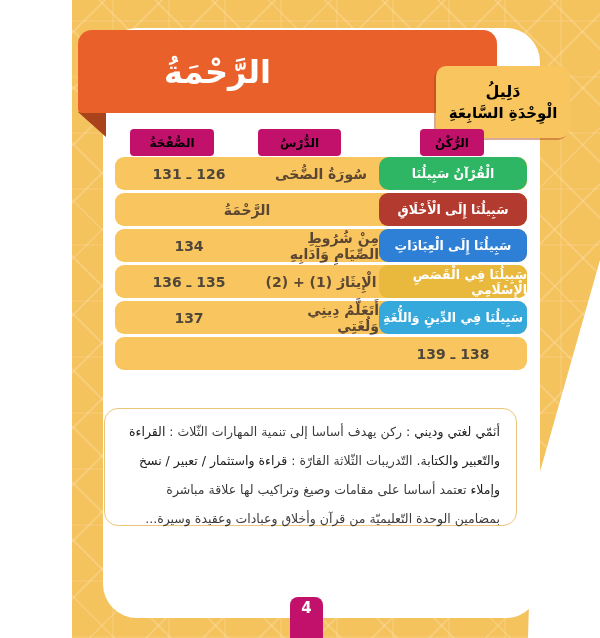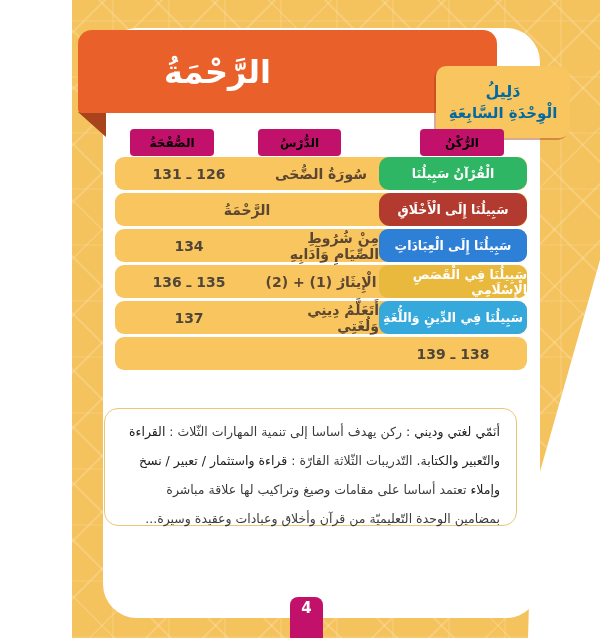--- a/index.html
+++ b/index.html
@@ -34,36 +34,36 @@
   }
   .unit-title {
     position:absolute; left:10px; right:150px; top:0; height:83px;
     display:flex; align-items:center; justify-content:center;
     color:#ffffff; font-size:32px; font-weight:bold; direction:rtl;
   }
   .guide-box {
     position:absolute; left:358px; top:36px; width:134px; height:72px;
     background:#f8c55f; border-radius:10px;
     display:flex; flex-direction:column; align-items:center; justify-content:center;
-    gap:3px; direction:rtl; color:#0369a1; font-weight:bold;
+    gap:3px; direction:rtl; color:#000000; font-weight:bold;
     box-shadow:-2px 2px 0 rgba(168,67,28,0.45);
   }
   .guide-box .l1 { font-size:16px; }
   .guide-box .l2 { font-size:15px; }
 
   
   .hdr {
     position:absolute; top:129px; height:27px;
     background:#c2116b; color:#000000; border-radius:4px;
     display:flex; align-items:center; justify-content:center;
     font-size:12px; font-weight:bold; direction:rtl;
   }
   .hdr-safha { left:130px; width:84px; }
   .hdr-dars  { left:258px; width:83px; }
-  .hdr-rokn  { left:420px; width:84px; }
+  .hdr-rokn  { left:420px; width:64px; }
 
   
   .rows { position:absolute; left:115px; top:157px; width:412px;
           display:flex; flex-direction:column; gap:3px; }
   .row  { height:33px; background:#f8c55f; border-radius:9px;
           display:flex; direction:rtl; align-items:stretch; }
   .badge{ width:148px; border-radius:9px; color:#ffffff;
           display:flex; align-items:center; justify-content:center;
           font-size:12.5px; font-weight:bold; direction:rtl; }
   .lesson{ flex:1; display:flex; align-items:center; justify-content:center;
@@ -109,21 +109,21 @@
   <div class="hdr hdr-dars">الدُّرْسُ</div>
   <div class="hdr hdr-rokn">الرُّكْنُ</div>
 
   <div class="rows">
     <div class="row">
       <div class="badge" style="background-color: rgb(47, 182, 101); border-radius: 10px;">الْقُرْآنُ سَبِيلُنَا</div>
       <div class="lesson">سُورَةُ الضُّحَى</div>
       <div class="pages">126 ـ 131</div>
     </div>
     <div class="row">
-      <div class="badge" style="background-color: rgb(178, 58, 46); border-radius: 11px;">سَبِيلُنَا إِلَى الْأَخْلَاقِ</div>
+      <div class="badge" style="background-color: rgb(178, 58, 46);">سَبِيلُنَا إِلَى الْأَخْلَاقِ</div>
       <div class="lesson">الرَّحْمَةُ</div>
     </div>
     <div class="row">
       <div class="badge" style="background-color: rgb(46, 127, 214);">سَبِيلُنَا إِلَى الْعِبَادَاتِ</div>
       <div class="lesson">مِنْ شُرُوطِ الصِّيَامِ وَآدَابِهِ</div>
       <div class="pages">134</div>
     </div>
     <div class="row">
       <div class="badge" style="background-color: rgb(233, 185, 61);">سَبِيلُنَا فِي الْقَصَصِ الْإِسْلَامِي</div>
       <div class="lesson">الْإِيثَارُ (1) + (2)</div>

